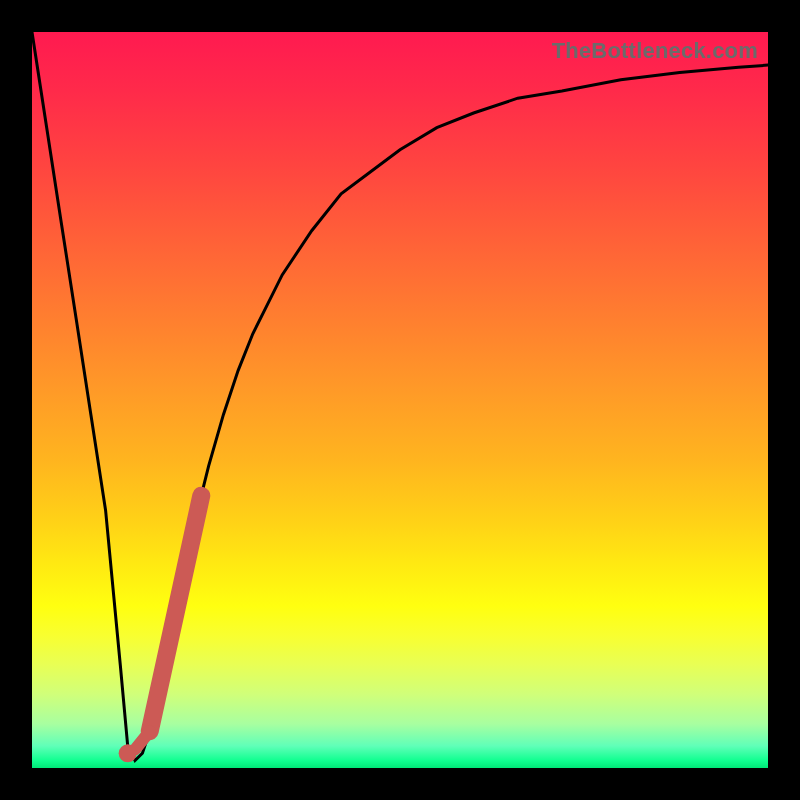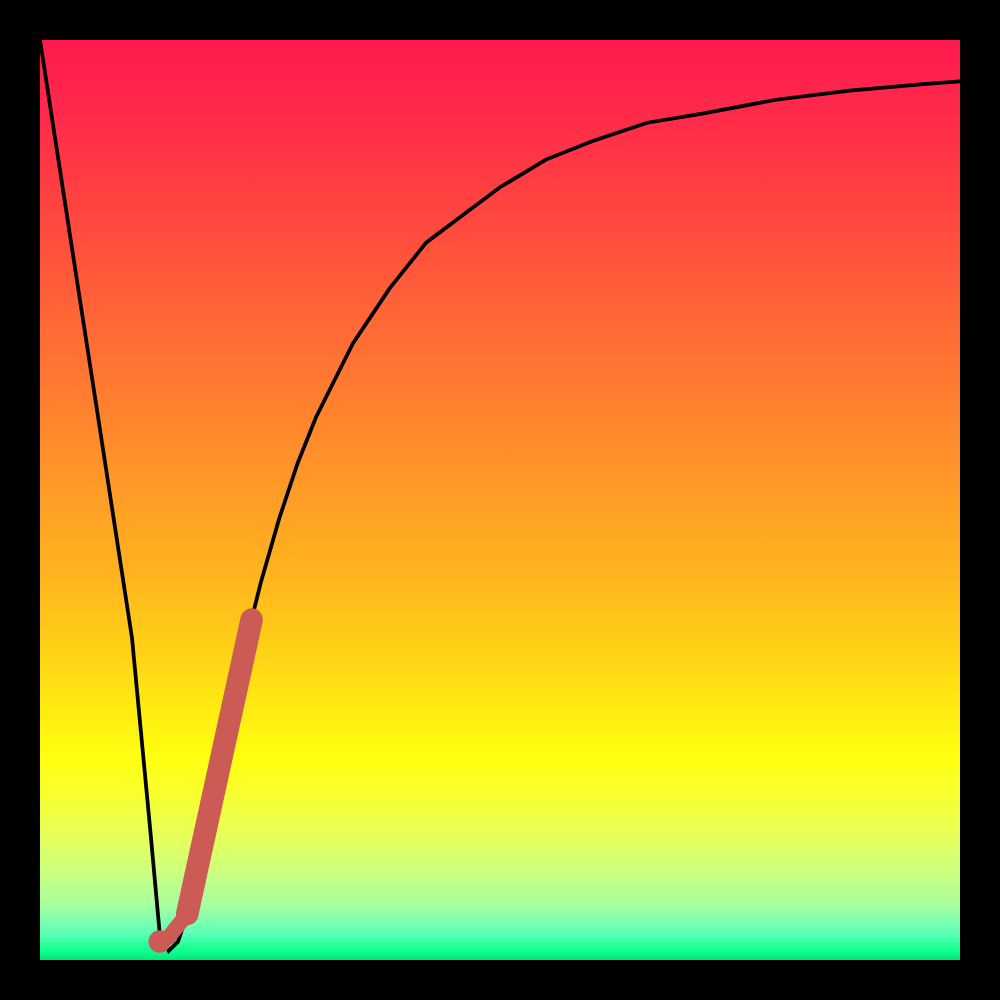--- a/index.html
+++ b/index.html
@@ -74,20 +74,21 @@
   .marker-stroke.thin {
     stroke-width: 12;
   }
 </style>
 </head>
 <body>
 
 <div class="frame">
   <div class="plot">
 
+    <div class="watermark">TheBottleneck.com</div>
 
     <svg class="curves" viewBox="0 0 736 736" preserveAspectRatio="none">
       <path class="curve-main" id="curvePath" d="M0.0 0.0 L14.7 95.7 L29.4 191.4 L44.2 287.0 L58.9 382.7 L73.6 478.4 L88.3 633.0 L95.7 713.9 L103.0 728.6 L110.4 721.3 L117.8 699.2 L132.5 633.0 L147.2 559.4 L161.9 493.1 L176.6 434.2 L191.4 382.7 L206.1 338.6 L220.8 301.8 L250.2 242.9 L279.7 198.7 L309.1 161.9 L338.6 139.8 L368.0 117.8 L404.8 95.7 L441.6 81.0 L485.8 66.2 L529.9 58.9 L588.8 47.8 L647.7 40.5 L706.6 35.3 L736.0 33.1"></path>
       <path class="marker-stroke" id="hlSeg" d="M117.76 699.2 L169.28 463.68"></path>
       <path class="marker-stroke thin" id="hlTail" d="M117.76 699.2 L103.04 717.6"></path>
       <circle id="hlDot" r="9" fill="#cc5a55" cx="95.68" cy="721.28"></circle>
     </svg>
 
   </div>
 </div>

